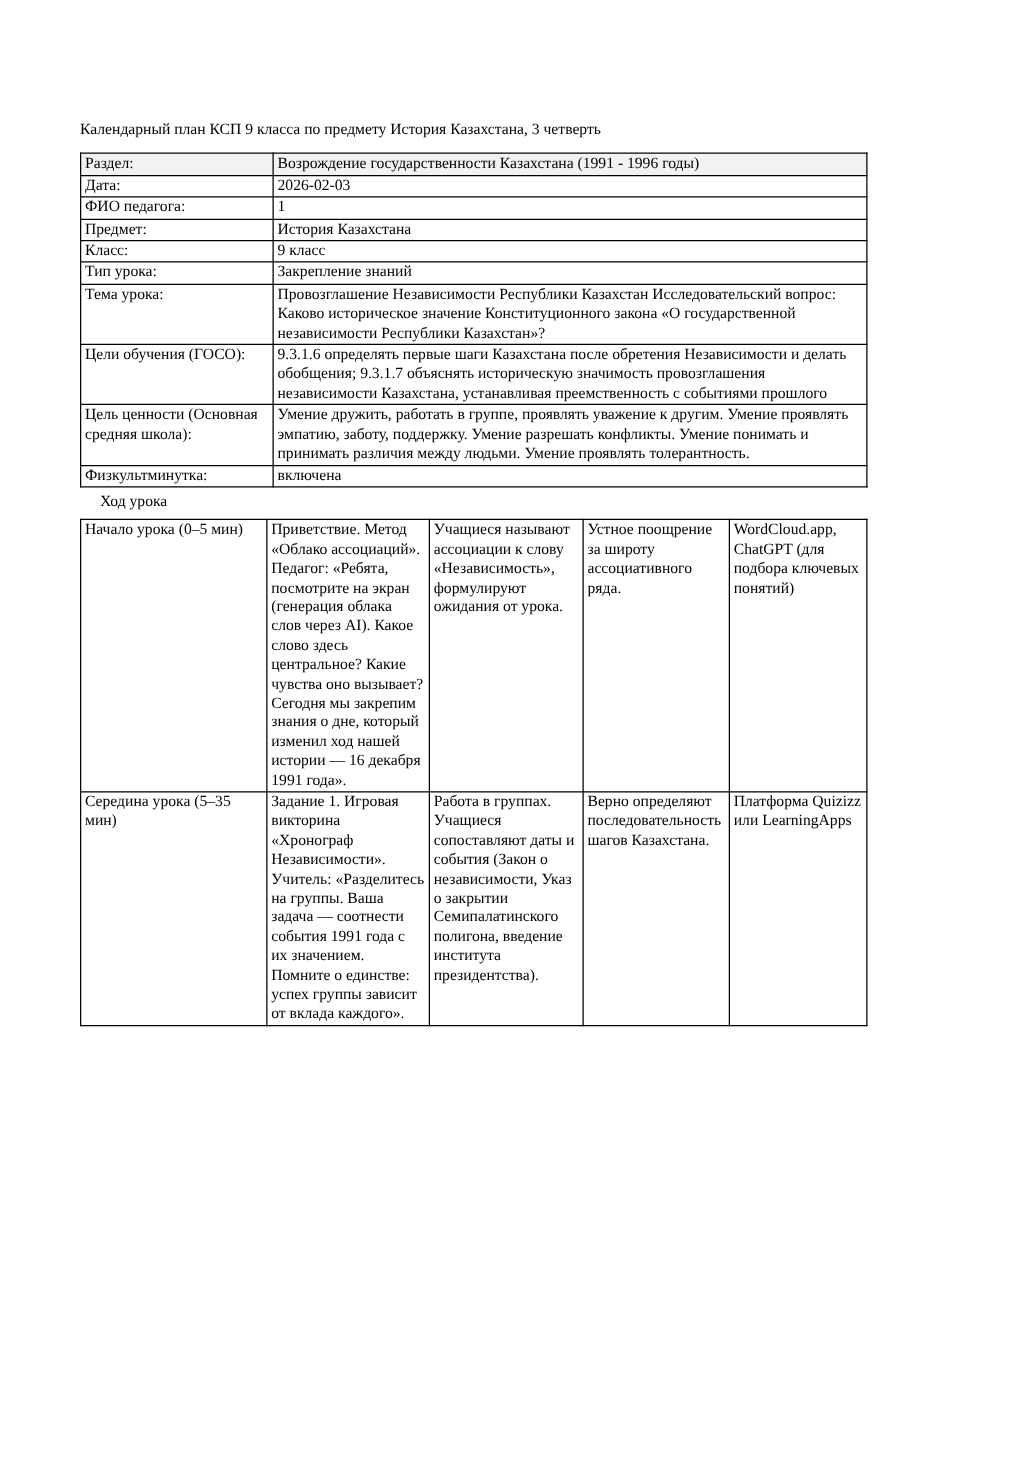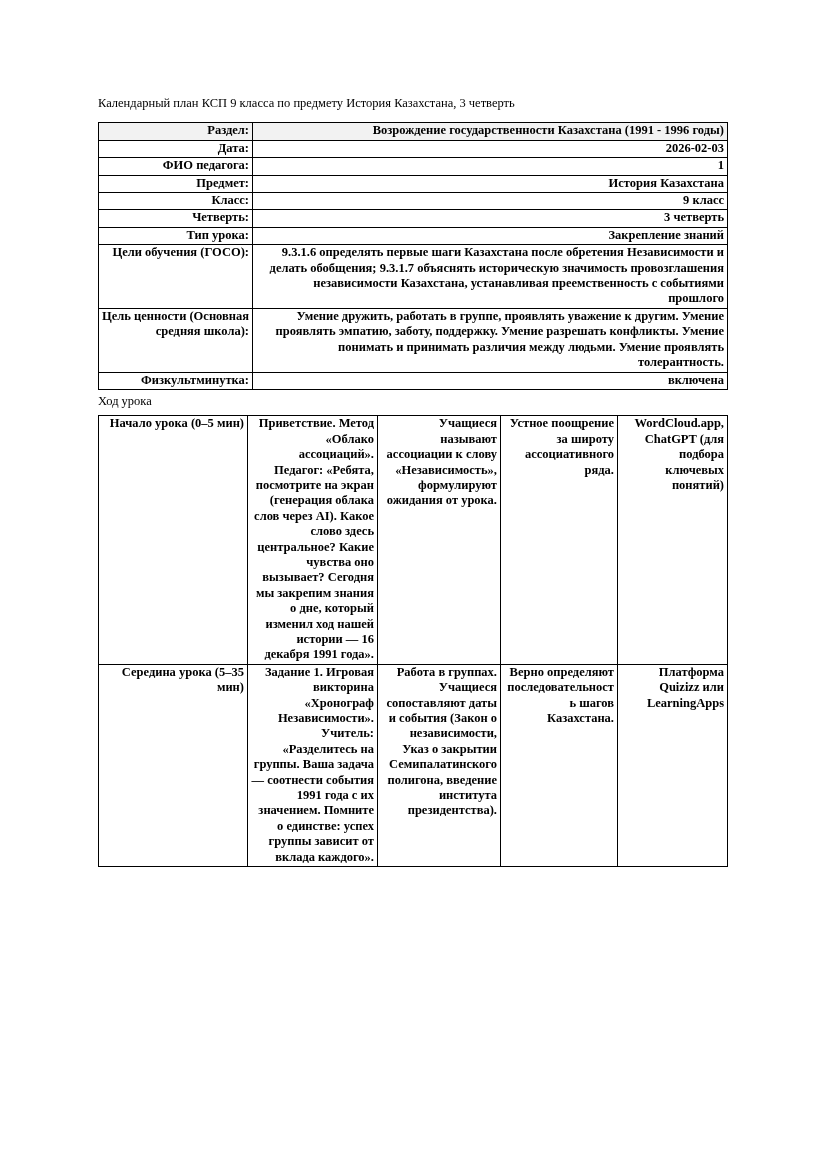--- a/index.html
+++ b/index.html
@@ -10,42 +10,42 @@
   }
   *{box-sizing:border-box;margin:0;padding:0;}
   html,body{background:var(--page-bg);}
   body{
     width:827px;height:1170px;overflow:hidden;
     font-family:"Liberation Serif","DejaVu Serif",serif;
     font-size:12.5px;line-height:15.4px;color:var(--text);
   }
   .page{
     width:827px;height:840px;
-    padding:96px 100px 0 98px;
+    padding:96px 100px 0 64px;
   }
   .doc-title{
     margin-bottom:11px;
     white-space:nowrap;
   }
   table{
     border-collapse:collapse;
     table-layout:fixed;
     width:629px;
   }
   td,th{
     border:1px solid var(--border);
     vertical-align:top;
-    text-align:right;
-    font-weight:bold;
+    text-align:left;
+    font-weight:normal;
     padding:0 3px 1px 3px;
     overflow-wrap:break-word;
     word-break:break-word;
   }
   tr.shaded td, tr.shaded th{background:var(--header-bg);}
-  .section-label{margin:4px 0 6px 0;}
+  .section-label{margin:4px 0 6px 16px;}
   .info-table col.c-label{width:154px;}
   .info-table col.c-value{width:475px;}
   .lesson-table col.c1{width:149px;}
   .lesson-table col.c2{width:130px;}
   .lesson-table col.c3{width:123px;}
   .lesson-table col.c4{width:117px;}
   .lesson-table col.c5{width:110px;}
 </style>
 </head>
 <body>
@@ -74,26 +74,26 @@
       </tr>
       <tr>
         <td>Предмет:</td>
         <td>История Казахстана</td>
       </tr>
       <tr>
         <td>Класс:</td>
         <td>9 класс</td>
       </tr>
       <tr>
-        <td>Четверть:</td>
-        <td>3 четверть</td>
+        <td>Тип урока:</td>
+        <td>Закрепление знаний</td>
       </tr>
       <tr>
-        <td>Тип урока:</td>
-        <td>Закрепление знаний</td>
+        <td>Тема урока:</td>
+        <td>Провозглашение Независимости Республики Казахстан Исследовательский вопрос: Каково историческое значение Конституционного закона «О государственной независимости Республики Казахстан»?</td>
       </tr>
       <tr>
         <td>Цели обучения (ГОСО):</td>
         <td>9.3.1.6 определять первые шаги Казахстана после обретения Независимости и делать обобщения; 9.3.1.7 объяснять историческую значимость провозглашения независимости Казахстана, устанавливая преемственность с событиями прошлого</td>
       </tr>
       <tr>
         <td>Цель ценности (Основная средняя школа):</td>
         <td>Умение дружить, работать в группе, проявлять уважение к другим. Умение проявлять эмпатию, заботу, поддержку. Умение разрешать конфликты. Умение понимать и принимать различия между людьми. Умение проявлять толерантность.</td>
       </tr>
       <tr>

